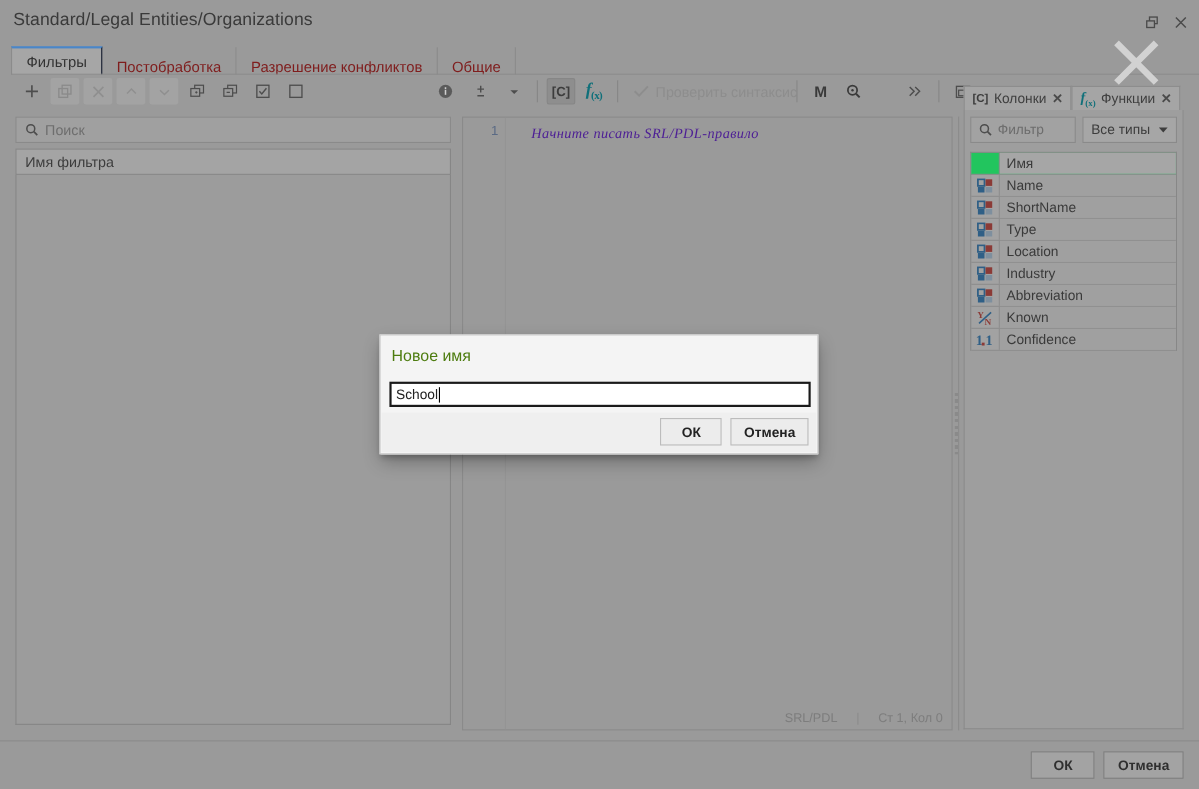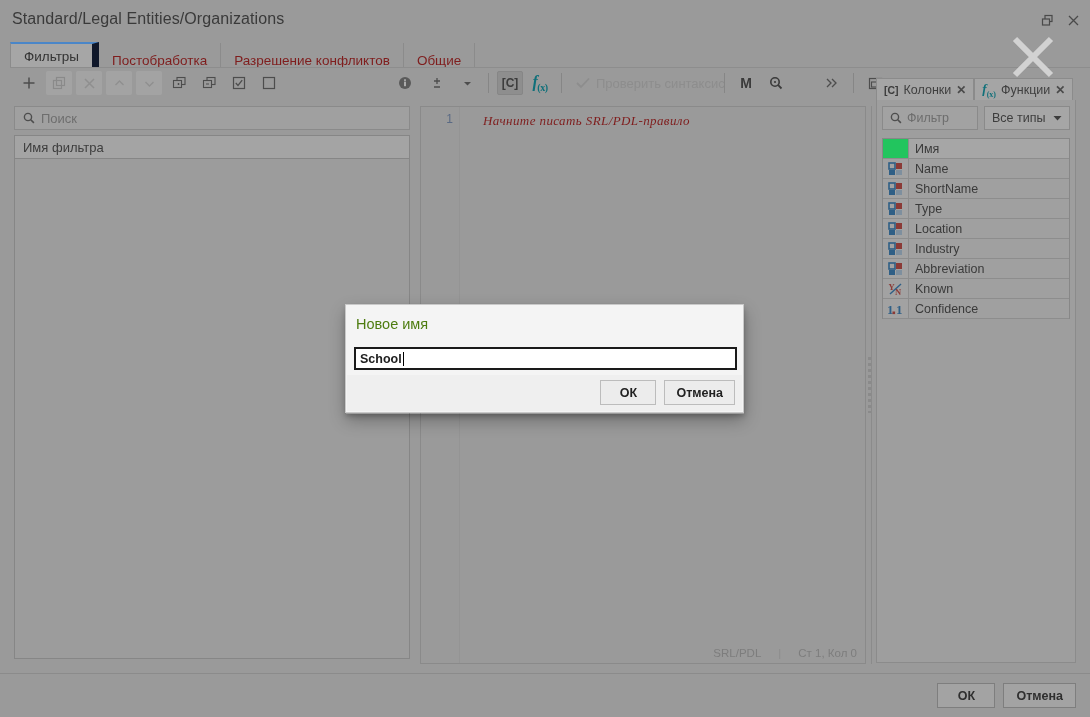--- a/index.html
+++ b/index.html
@@ -68,21 +68,21 @@
     color: #7f1d1d;
     border-right: 1px solid #8b8b8b;
     white-space: nowrap;
     position: relative;
   }
   .tab.active {
     background: #a6a6a6;
     color: #333;
     border-top: 2px solid #4a86c8;
     border-left: 1px solid #8b8b8b;
-    border-right: 7px solid #0f172a;
+    border-right: 1px solid #0f172a;
     height: 26px;
     box-sizing: border-box;
     align-items: center;
   }
   .tabstrip-underline {
     position: absolute;
     left: 10px; top: 67px; right: 0;
     height: 1px;
     background: #8d8d8d;
   }
@@ -208,21 +208,21 @@
     right: 6px; top: 5px;
     font-size: 12px;
     color: #5a6a84;
   }
   .editor-ph {
     position: absolute;
     left: 62px; top: 6px;
     font-family: "Liberation Serif", serif;
     font-style: italic;
     font-size: 13px;
-    color: #7f1d1d;
+    color: #4c1d95;
     letter-spacing: .4px;
   }
   .editor-status {
     position: absolute;
     right: 8px; bottom: 4px;
     font-size: 11.5px;
     color: #7d7d7d;
     display: flex;
     gap: 17px;
     align-items: center;
@@ -427,21 +427,20 @@
     width: 383px;
     height: 23px;
     background: #ffffff;
     border: 2px solid #1a1a1a;
     box-sizing: border-box;
     display: flex;
     align-items: center;
     padding-left: 4px;
     font-size: 12.5px;
     color: #202020;
-    font-weight: bold;
   }
   .caret {
     display: inline-block;
     width: 1px;
     height: 14px;
     background: #000;
     margin-left: 1px;
   }
   .modal-btns {
     position: absolute;

